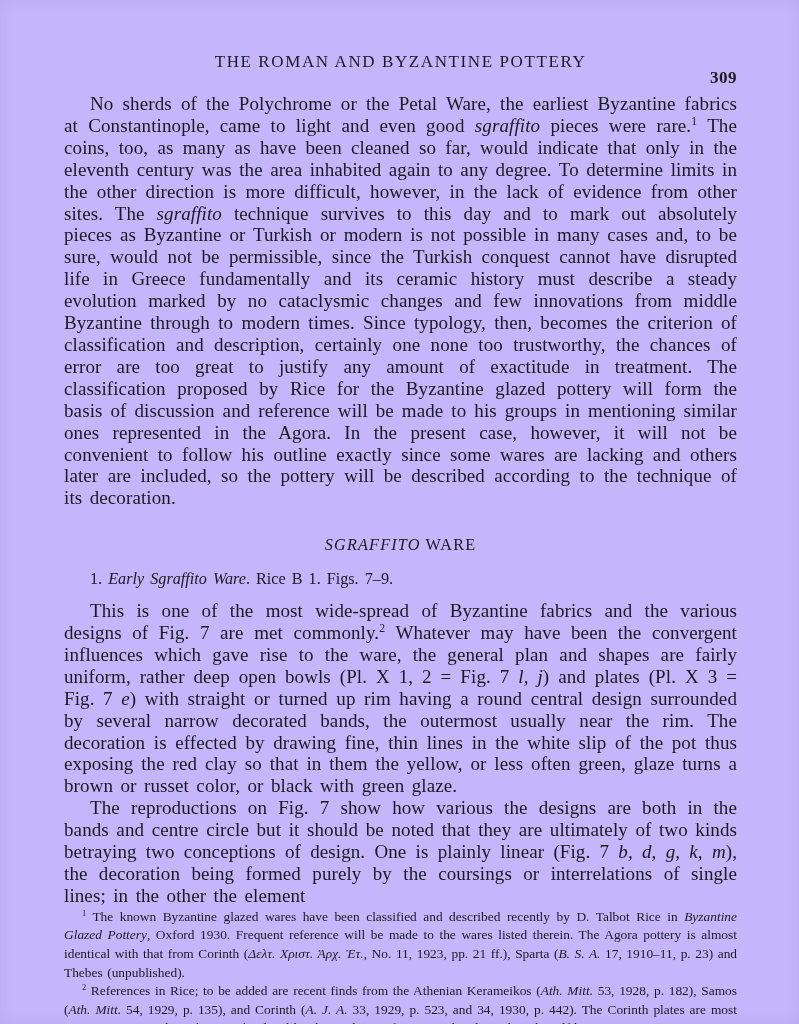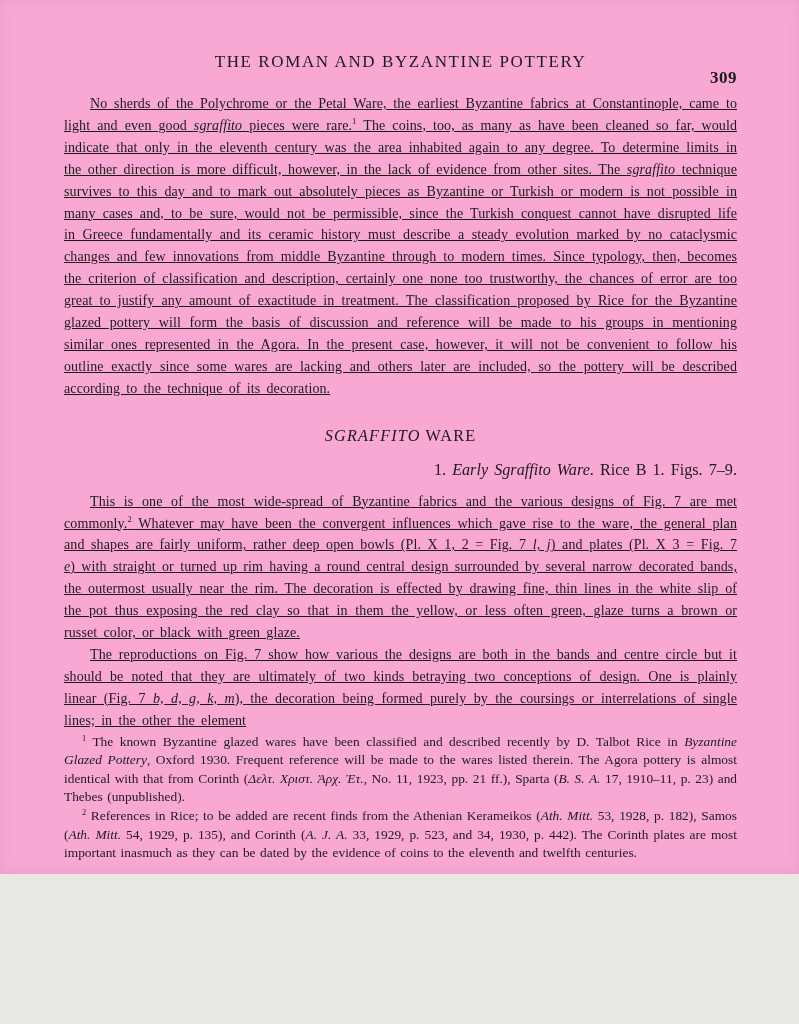--- a/index.html
+++ b/index.html
@@ -4,23 +4,23 @@
 <style>
   html, body {
     margin: 0;
     padding: 0;
     background: #e9e8e4;
   }
   .page {
     position: relative;
     box-sizing: border-box;
     width: 799px;
-    height: 874px;
+    height: 1024px;
     margin: 0 auto;
-    background: #f9a8d4;
+    background: #c4b5fd;
     box-shadow: inset 0 0 18px rgba(0,0,0,0.06);
     padding: 52px 62px 0 64px;
     font-family: "Liberation Serif", "DejaVu Serif", serif;
     color: #1b1b1b;
     overflow: hidden;
   }
   .running-head {
     position: relative;
     text-align: center;
     font-size: 17px;
@@ -31,42 +31,40 @@
   }
   .page-num {
     position: absolute;
     right: 0;
     top: 16px;
     letter-spacing: 0.5px;
     font-weight: bold;
   }
   .body-para {
     margin: 0;
-    font-size: 14px;
+    font-size: 19px;
     line-height: 21.9px;
     text-align: justify;
     word-spacing: 2.6px;
     letter-spacing: 0.1px;
-    text-decoration: underline;
   }
   .indent { text-indent: 26px; }
   .section-heading {
     font-weight: normal;
     font-size: 16.2px;
     letter-spacing: 1.2px;
     text-align: center;
     margin: 27px 0 14px 0;
   }
   .item-heading {
     margin: 0 0 9px 0;
     font-size: 16.2px;
     line-height: 21.9px;
     text-indent: 26px;
     word-spacing: 2px;
-    text-align: right;
   }
   sup {
     font-size: 0.62em;
     line-height: 0;
     vertical-align: super;
   }
   em { font-style: italic; }
   .footnotes {
     margin-top: 1px;
     font-size: 13.4px;

